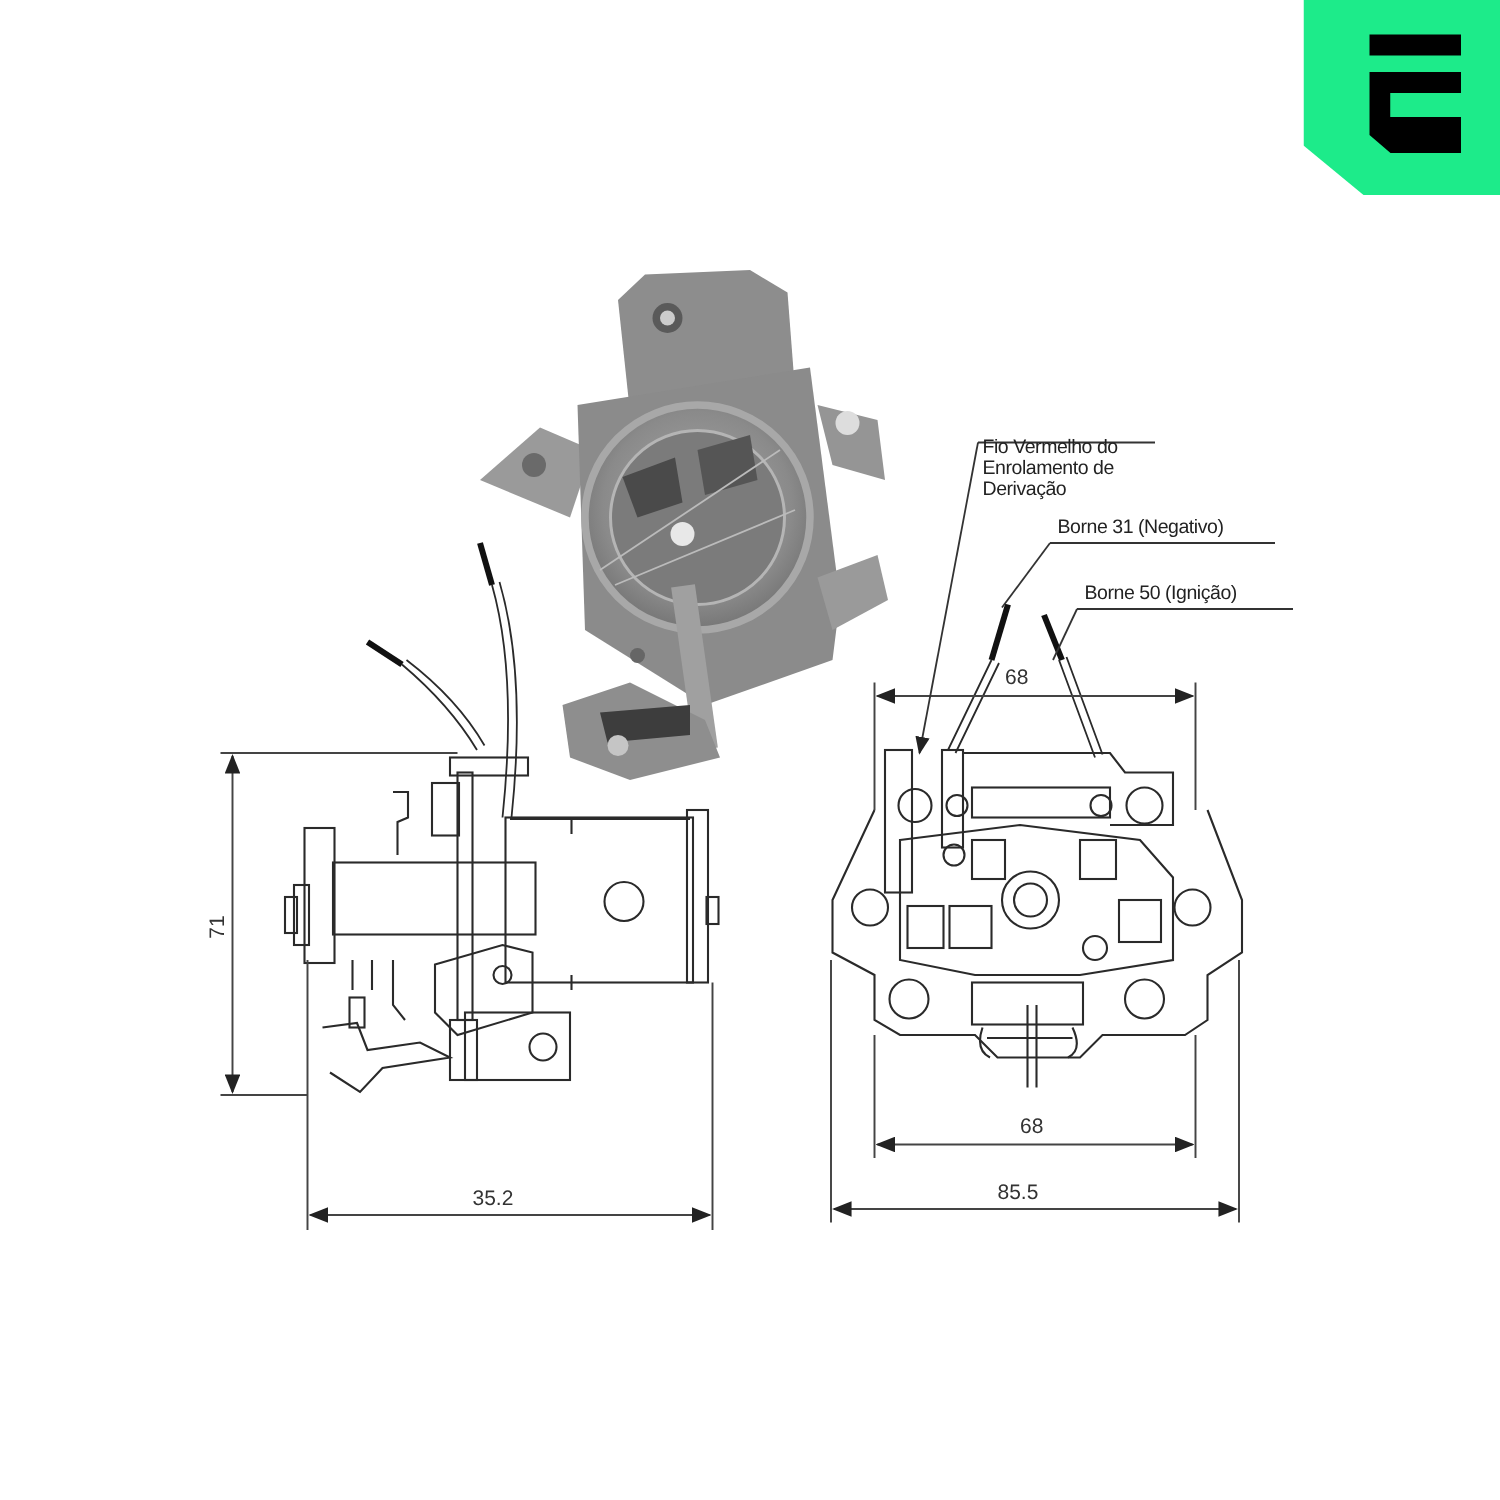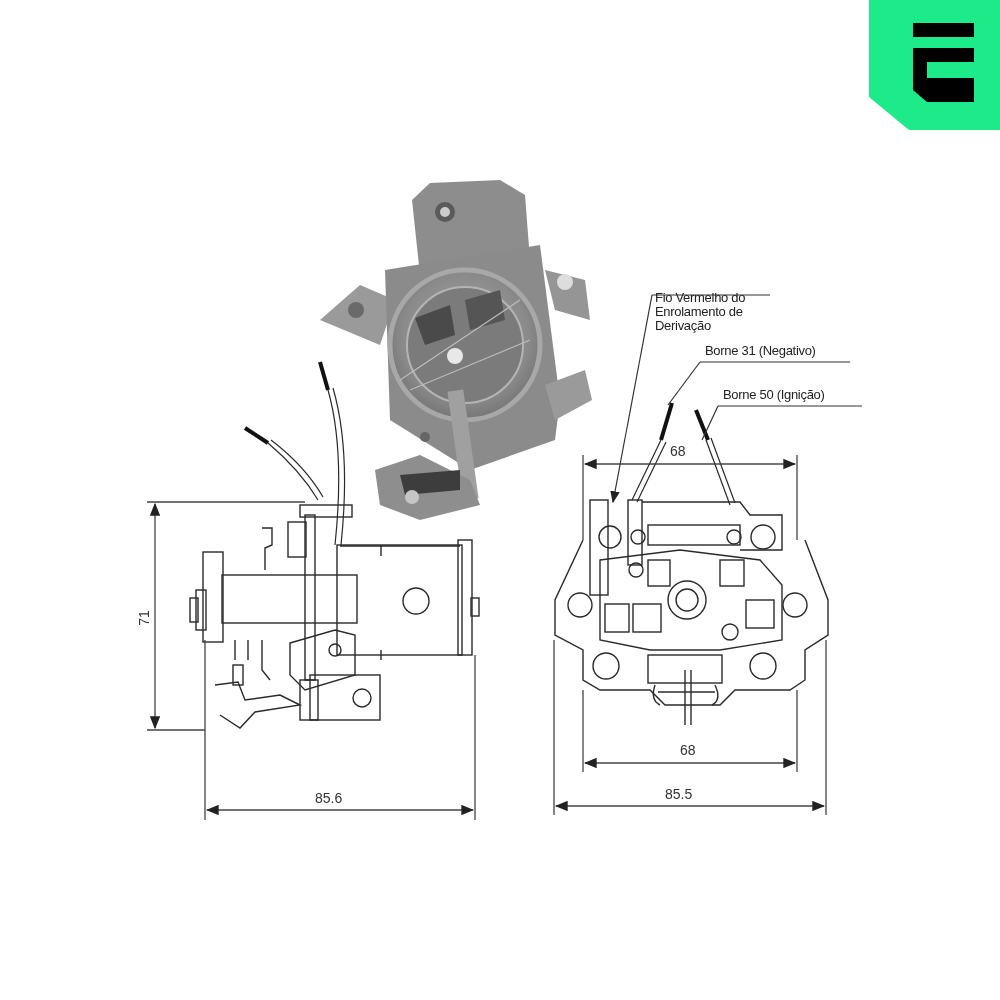--- a/index.html
+++ b/index.html
@@ -180,16 +180,16 @@
 
 <div class="lbl" style="left:655px; top:278px;margin-top:13px;">
   <div>Fio Vermelho do</div>
   <div>Enrolamento de</div>
   <div>Derivação</div>
 </div>
 <div class="lbl" style="left:705px; top:344px;">Borne 31 (Negativo)</div>
 <div class="lbl" style="left:723px; top:388px;text-align:right;">Borne 50 (Ignição)</div>
 
 <div class="dim vert" style="left:134px; top:610px; width:20px; text-align:center;">71</div>
-<div class="dim" style="left:315px; top:790px;">85.6</div>
+<div class="dim" style="left:315px; top:790px;">35.2</div>
 <div class="dim" style="left:670px; top:443px;">68</div>
 <div class="dim" style="left:680px; top:742px;">68</div>
 <div class="dim" style="left:665px; top:786px;">85.5</div>
 
 </body></html>

